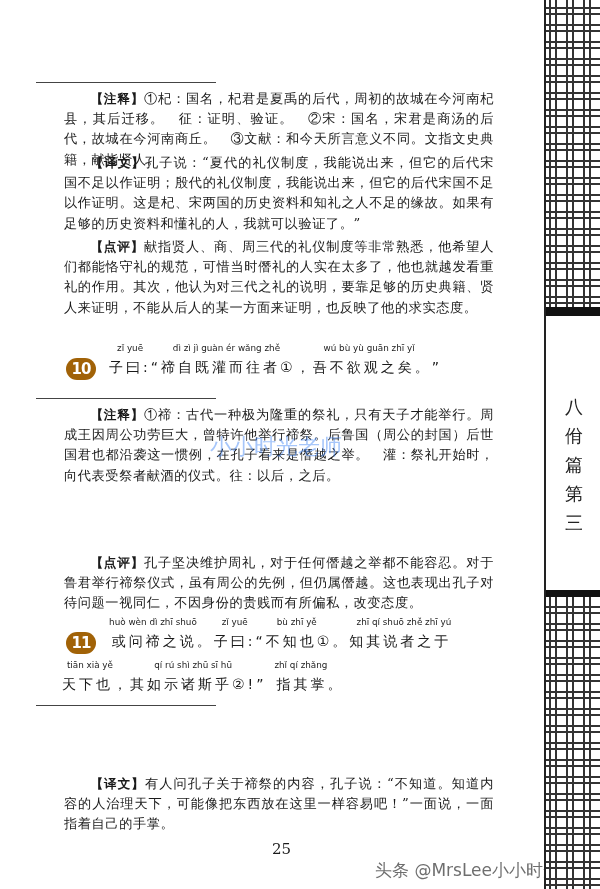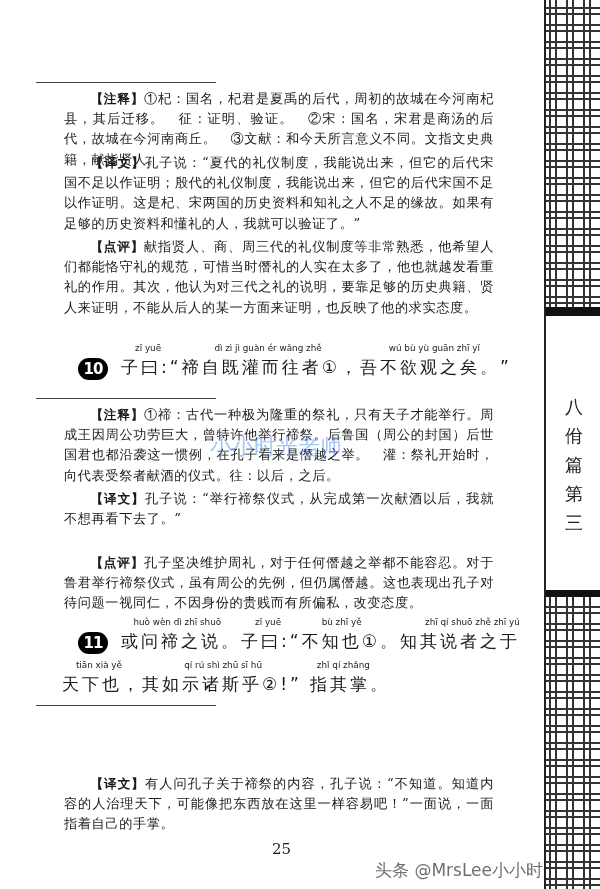--- a/index.html
+++ b/index.html
@@ -16,27 +16,27 @@
     text-align:justify;
   }
   .para .tag { font-family:"DejaVu Sans","Liberation Sans",sans-serif; font-weight:bold; font-size:12.6px; }
   .para p { margin:0; text-indent:2em; }
   .verse {
     position:absolute; font-family:"DejaVu Sans","Liberation Sans",sans-serif;
   }
   .verse .line { position:relative; white-space:nowrap; }
   .badge {
     display:inline-block; width:30px; height:22px; border-radius:11px;
-    background:#000000; color:#fff; font-size:15px; line-height:22px;
+    background:#a16207; color:#fff; font-size:15px; line-height:22px;
     text-align:center; font-weight:bold; vertical-align:middle;
-    letter-spacing:-1px; margin-right:8px;margin-left:12px;
+    letter-spacing:-1px; margin-right:8px;
   }
   .ruby { display:inline-block; text-align:right; vertical-align:bottom; }
   .ruby .py { display:block; font-size:8.8px; line-height:11px; color:#222; height:11px; white-space:nowrap; }
-  .ruby .hz { display:block; font-size:17px; line-height:26px; letter-spacing:3px; }
+  .ruby .hz { display:block; font-size:14px; line-height:26px; letter-spacing:3px; }
   .pagenum { position:absolute; left:272px; top:840px; font-size:15px; }
   .watermark {
     position:absolute; left:375px; top:859px; color:#555;
     font-family:"DejaVu Sans","Liberation Sans",sans-serif; font-size:17px;
     letter-spacing:0px; opacity:0.85;
   }
   .watermark-mid {
     position:absolute; left:210px; top:432px; color:#3b82f6; opacity:0.45;
     font-family:"DejaVu Sans","Liberation Sans",sans-serif; font-size:22px;
   }
@@ -87,23 +87,20 @@
     </div>
   </div>
 
   <div class="rule" style="top:398px;"></div>
 
   <div class="para" style="top:405px;">
     <p><span class="tag">【注释】</span><span>①禘：古代一种极为隆重的祭礼，只有天子才能举行。周成王因周公功劳巨大，曾特许他举行禘祭。后鲁国（周公的封国）后世国君也都沿袭这一惯例，在孔子看来是僭越之举。　灌：祭礼开始时，向代表受祭者献酒的仪式。往：以后，之后。</span></p>
   </div>
   <div class="watermark-mid">小小时光老师</div>
 
-  <div class="para" style="top:489px;">
-    <p><span class="tag">【译文】</span><span>孔子说：“举行禘祭仪式，从完成第一次献酒以后，我就不想再看下去了。”</span></p>
-  </div>
 
   <div class="para" style="top:531px; font-family:'DejaVu Sans','Liberation Sans',sans-serif;margin-top:22px;">
     <p><span class="tag">【点评】</span><span>孔子坚决维护周礼，对于任何僭越之举都不能容忍。对于鲁君举行禘祭仪式，虽有周公的先例，但仍属僭越。这也表现出孔子对待问题一视同仁，不因身份的贵贱而有所偏私，改变态度。</span></p>
   </div>
 
   <div class="verse" style="left:66px; top:617px;">
     <div class="line">
       <span class="badge">11</span>
       <span class="ruby"><span class="py">huò wèn dì zhī shuō</span><span class="hz">或问禘之说</span></span><span class="ruby"><span class="py"></span><span class="hz">。</span></span><span class="ruby"><span class="py">zǐ yuē</span><span class="hz">子曰</span></span><span class="ruby"><span class="py"></span><span class="hz">:“</span></span><span class="ruby"><span class="py">bù zhī yě</span><span class="hz">不知也</span></span><span class="ruby"><span class="py"></span><span class="hz">①。</span></span><span class="ruby"><span class="py">zhī qí shuō zhě zhī yú</span><span class="hz">知其说者之于</span></span>
     </div>

